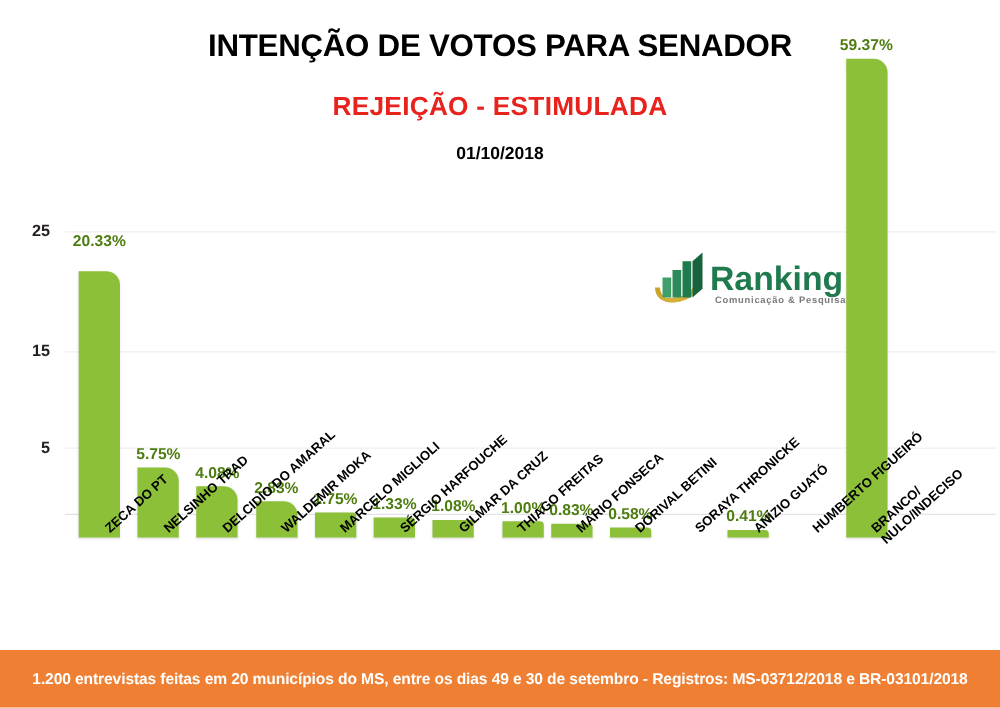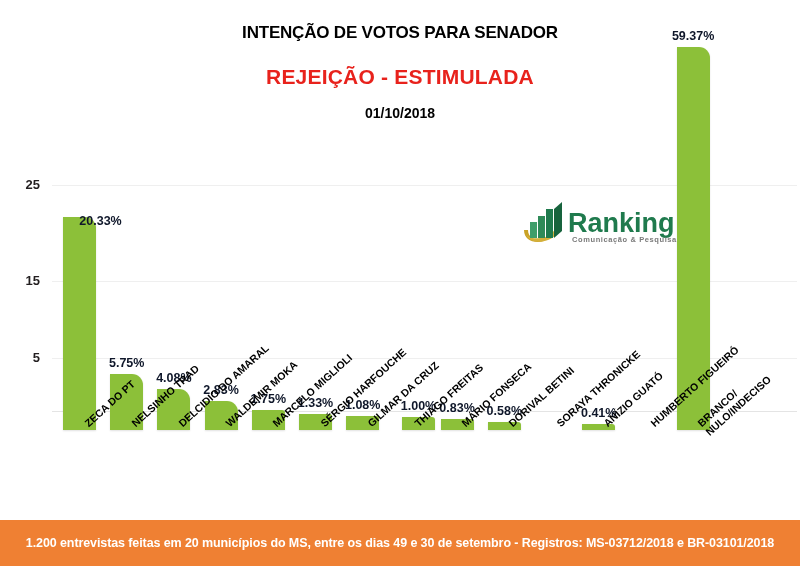--- a/index.html
+++ b/index.html
@@ -25,21 +25,21 @@
 
   
   .title-block {
     position: absolute;
     left: 0;
     top: 24px;
     width: 800px;
     text-align: center;
   }
   .chart-title {
-    font-size: 17px;
+    font-size: 25px;
     font-weight: bold;
     color: #000000;
     letter-spacing: -0.2px;
     line-height: 1.1;
     margin: 0;
   }
   .chart-subtitle {
     margin: 16px;
     margin-top: 22px;
     font-size: 21px;
@@ -116,21 +116,21 @@
     box-shadow: 0 1px 2px rgba(0,0,0,0.12);
   }
   .bar.thin { border-top-right-radius: 3px; }
   .bar-value {
     position: absolute;
     left: 50%;
     transform: translateX(-50%);
     white-space: nowrap;
     font-size: 12.5px;
     font-weight: bold;
-    color: #0f172a;
+    color: #4d7c0f;
   }
 
   
   .xlabels {
     position: absolute;
     left: 0;
     top: 414px;
     width: 800px;
     height: 100px;
   }
@@ -199,21 +199,21 @@
     <div class="gridline" style="top:358px"></div>
     <div class="axis-baseline" style="top:411px"></div>
 
     <div class="ytick" style="top:177px">25</div>
     <div class="ytick" style="top:273px">15</div>
     <div class="ytick" style="top:350px">5</div>
 
     <div class="bars-layer" id="bars-layer">
         <div class="bar-group" style="left: 63px; width: 33px; height: 411px;">
           <div class="bar" style="height: 213px; background: rgb(140, 192, 57);"></div>
-          <div class="bar-value" style="bottom: 202px; margin-left: 21px;">20.33%</div>
+          <div class="bar-value" style="bottom: 230px;">20.33%</div>
         </div>
         <div class="bar-group" style="left: 110.2px; width: 33px; height: 411px;">
           <div class="bar" style="height: 56px; background: rgb(140, 192, 57);"></div>
           <div class="bar-value" style="bottom: 60px;">5.75%</div>
         </div>
         <div class="bar-group" style="left: 157.4px; width: 33px; height: 411px;">
           <div class="bar" style="height: 41px; background: rgb(140, 192, 57);"></div>
           <div class="bar-value" style="bottom: 45px;">4.08%</div>
         </div>
         <div class="bar-group" style="left: 204.6px; width: 33px; height: 411px;">

